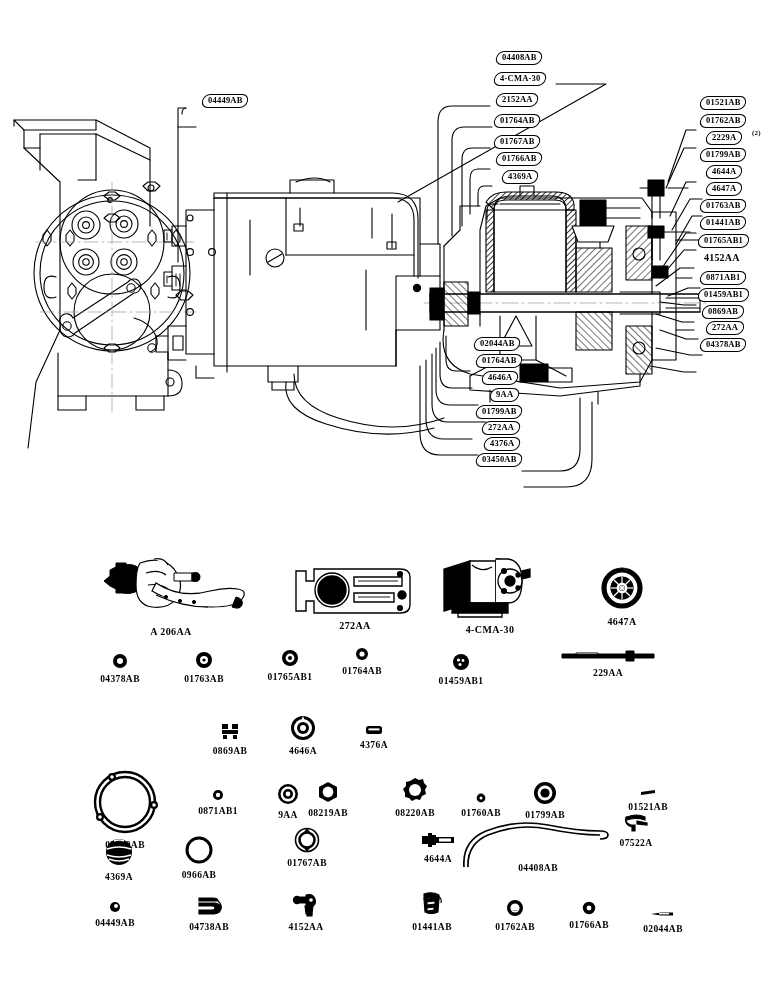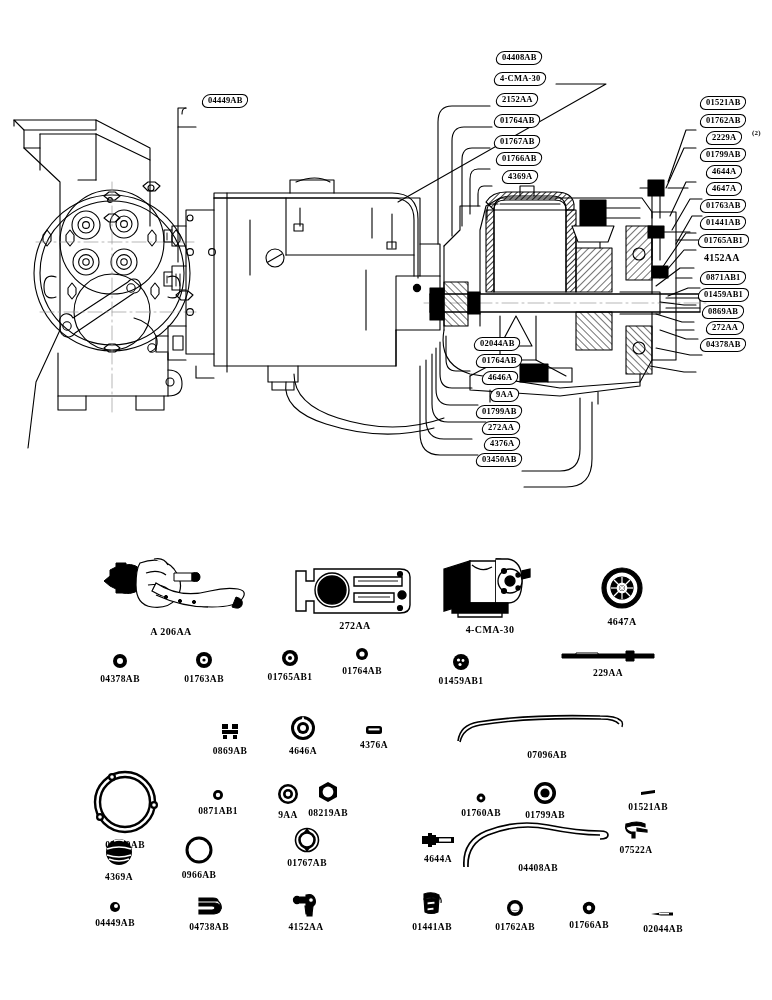--- a/index.html
+++ b/index.html
@@ -640,32 +640,20 @@
     <div class="part" style="left:344px;top:176px;width:60px;">
       <span class="glyph">
         <svg width="18" height="10" viewBox="0 0 18 10">
           <rect x="1" y="1" width="16" height="8" rx="2.5" fill="#000"></rect>
           <rect x="3.5" y="3.4" width="11" height="2" fill="#fff"></rect>
         </svg>
       </span>
       <span class="caption">4376A</span>
     </div>
 
-    <div class="part" style="left:452px;top:168px;width:176px;">
-      <span class="glyph">
-        <svg width="176" height="32" viewBox="0 0 176 32">
-          <g fill="none" stroke="#000" stroke-width="1.6">
-            <path d="M6,28 q2,-16 20,-19 q50,-8 122,-6 q16,0 20,4"></path>
-            <path d="M8,29 q3,-14 20,-17 q50,-8 121,-6 q14,0 18,5"></path>
-            <path d="M166,6 q6,2 4,8" stroke-width="1.4"></path>
-          </g>
-        </svg>
-      </span>
-      <span class="caption" style="margin-left:14px;">07096AB</span>
-    </div>
 
     <div class="part" style="left:70px;top:224px;width:110px;">
       <span class="glyph">
         <svg width="74" height="66" viewBox="0 0 74 66">
           <g stroke="#000" stroke-width="2.4" fill="none">
             <circle cx="37" cy="33" r="30"></circle>
             <circle cx="37" cy="33" r="25"></circle>
           </g>
           <g fill="#000">
             <circle cx="24" cy="8" r="4"></circle>
@@ -707,20 +695,29 @@
     <div class="part" style="left:289px;top:236px;width:78px;">
       <span class="glyph">
         <svg width="22" height="22" viewBox="0 0 22 22">
           <path d="M11,1 L20,6 L20,16 L11,21 L2,16 L2,6 Z" fill="#000"></path>
           <circle cx="11" cy="11" r="5.4" fill="#fff"></circle>
         </svg>
       </span>
       <span class="caption">08219AB</span>
     </div>
 
+    <div class="part" style="left:374px;top:232px;width:82px;">
+      <span class="glyph">
+        <svg width="26" height="26" viewBox="0 0 26 26">
+          <path d="M13,1 l4,2 l4,-1 l1,4 l3,3 l-2,4 l1,4 l-4,2 l-2,4 l-4,-1 l-4,2 l-3,-3 l-4,-1 l0,-4 l-2,-4 l3,-3 l0,-4 l4,-1 Z" fill="#000"></path>
+          <circle cx="13" cy="13" r="6" fill="#fff"></circle>
+        </svg>
+      </span>
+      <span class="caption">08220AB</span>
+    </div>
 
     <div class="part" style="left:446px;top:244px;width:70px;">
       <span class="glyph">
         <svg width="10" height="10" viewBox="0 0 10 10">
           <circle cx="5" cy="5" r="4.4" fill="#000"></circle>
             <circle cx="5" cy="5" r="1.5" fill="#fff"></circle>
         </svg>
       </span>
       <span class="caption">01760AB</span>
     </div>
@@ -802,21 +799,21 @@
           <g fill="none" stroke="#000" stroke-width="1.7">
             <path d="M8,50 q-2,-26 22,-36 q30,-12 62,-6 q30,6 52,6"></path>
             <path d="M12,50 q-1,-23 20,-32 q30,-12 60,-6 q30,6 52,6"></path>
             <path d="M144,14 q8,0 8,4 q0,4 -8,4"></path>
           </g>
         </svg>
       </span>
       <span class="caption" style="margin-top:-10px;">04408AB</span>
     </div>
 
-    <div class="part" style="left:600px;top:275px;width:72px;">
+    <div class="part" style="left:600px;top:268px;width:72px;">
       <span class="glyph">
         <svg width="26" height="20" viewBox="0 0 26 20">
           <g fill="#000" stroke="#000" stroke-width="1.2">
             <path d="M4,4 q10,-4 18,0 l0,3 q-9,-3 -18,0 Z"></path>
             <path d="M4,4 q-3,6 4,8 l4,0 l0,6 l-3,0 l0,-4 q-8,-2 -6,-10 Z"></path>
             <path d="M14,8 l10,2 l0,2 l-10,-1 Z"></path>
           </g>
         </svg>
       </span>
       <span class="caption">07522A</span>

